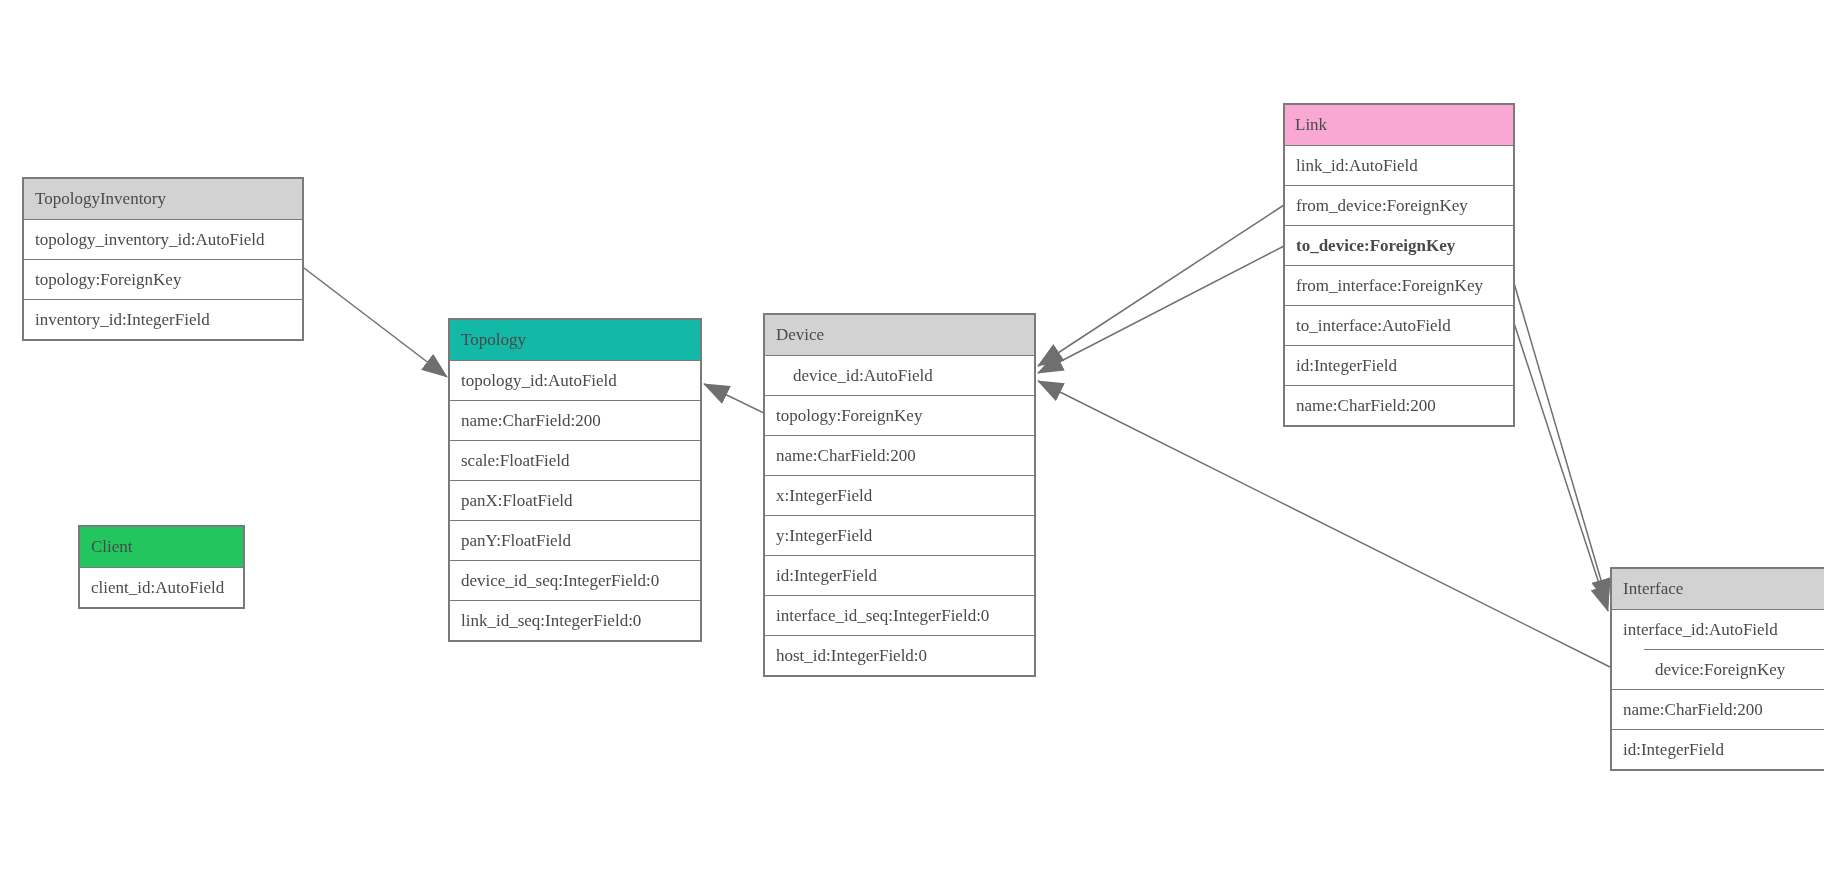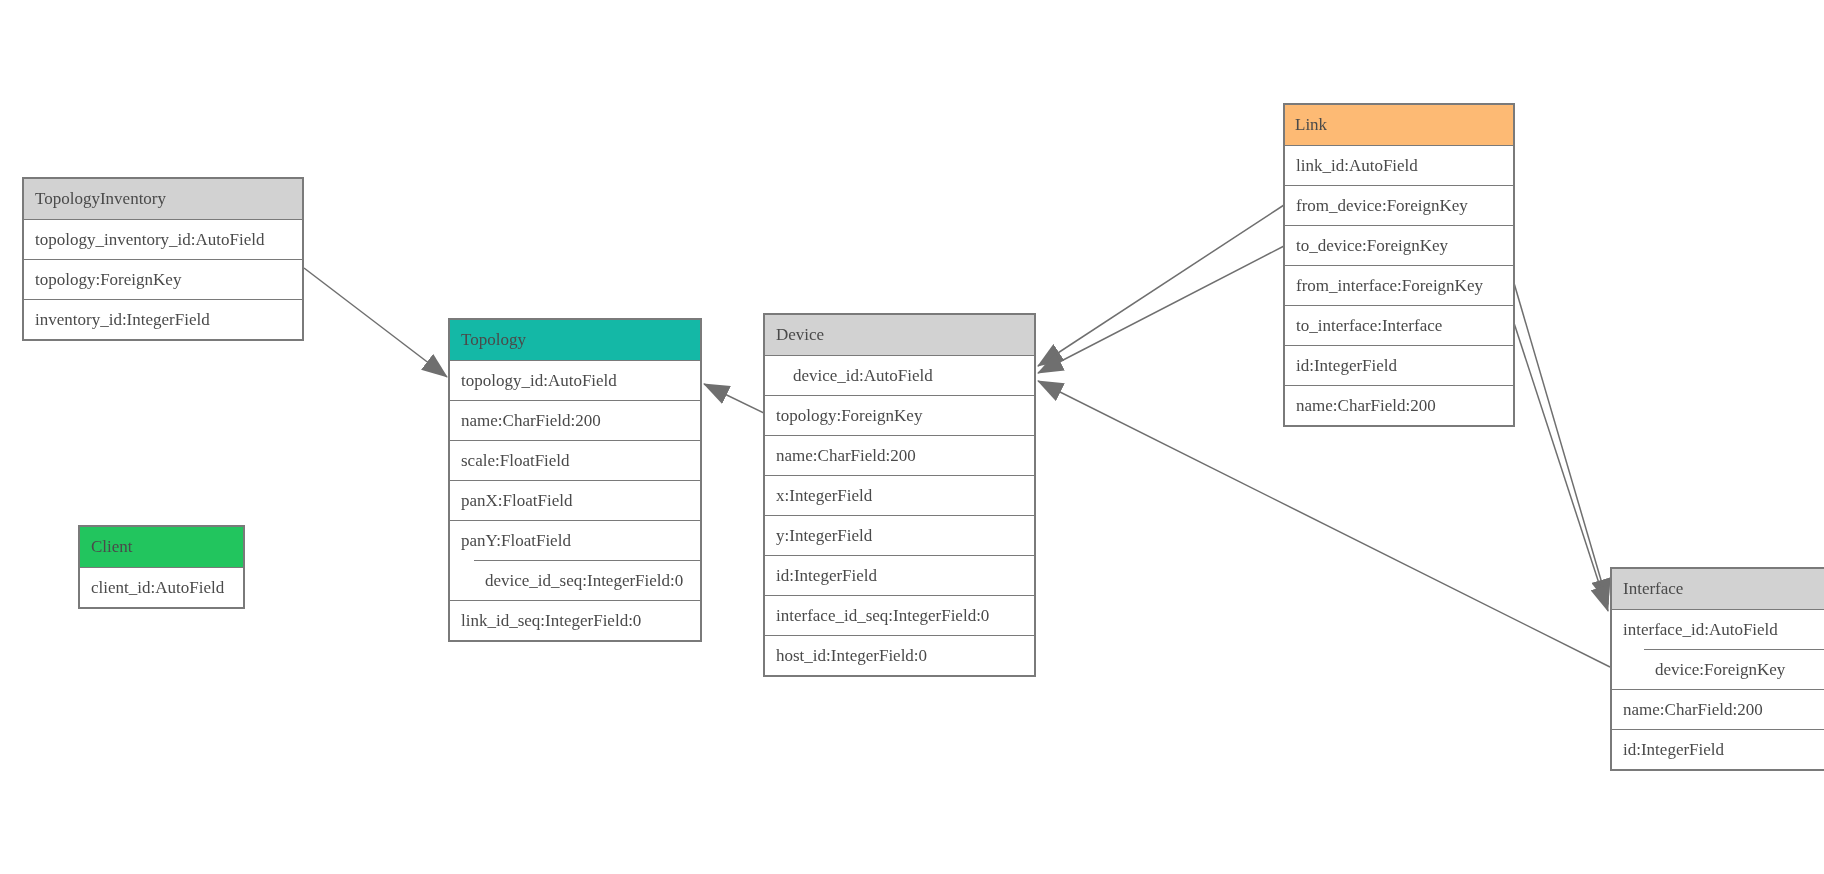--- a/index.html
+++ b/index.html
@@ -81,45 +81,45 @@
       <div class="entity-row" style="border-top-color: rgb(122, 122, 122);">topology:ForeignKey</div>
       <div class="entity-row" style="border-top-color: rgb(122, 122, 122);">inventory_id:IntegerField</div>
     </div>
     <div class="entity" style="left: 448px; top: 318px; width: 254px; border-color: rgb(122, 122, 122); color: rgb(74, 74, 74);">
       <div class="entity-header" style="background: #14b8a6;">Topology</div>
       <div class="entity-row" style="border-top-color: rgb(122, 122, 122);">topology_id:AutoField</div>
       <div class="entity-row" style="border-top-color: rgb(122, 122, 122);">name:CharField:200</div>
       <div class="entity-row" style="border-top-color: rgb(122, 122, 122);">scale:FloatField</div>
       <div class="entity-row" style="border-top-color: rgb(122, 122, 122);">panX:FloatField</div>
       <div class="entity-row" style="border-top-color: rgb(122, 122, 122);">panY:FloatField</div>
-      <div class="entity-row" style="border-top-color: rgb(122, 122, 122); margin-left: 24px;">device_id_seq:IntegerField:0</div>
+      <div class="entity-row" style="border-top-color: rgb(122, 122, 122);">device_id_seq:IntegerField:0</div>
       <div class="entity-row" style="border-top-color: rgb(122, 122, 122);">link_id_seq:IntegerField:0</div>
     </div>
     <div class="entity" style="left: 78px; top: 525px; width: 167px; border-color: rgb(122, 122, 122); color: rgb(74, 74, 74);">
       <div class="entity-header" style="background: #22c55e;">Client</div>
       <div class="entity-row" style="border-top-color: rgb(122, 122, 122);">client_id:AutoField</div>
     </div>
     <div class="entity" style="left: 763px; top: 313px; width: 273px; border-color: rgb(122, 122, 122); color: rgb(74, 74, 74);">
       <div class="entity-header" style="background: rgb(210, 210, 210);">Device</div>
       <div class="entity-row" style="border-top-color: rgb(122, 122, 122); padding-left: 28px;">device_id:AutoField</div>
       <div class="entity-row" style="border-top-color: rgb(122, 122, 122);">topology:ForeignKey</div>
       <div class="entity-row" style="border-top-color: rgb(122, 122, 122);">name:CharField:200</div>
       <div class="entity-row" style="border-top-color: rgb(122, 122, 122);">x:IntegerField</div>
       <div class="entity-row" style="border-top-color: rgb(122, 122, 122);">y:IntegerField</div>
       <div class="entity-row" style="border-top-color: rgb(122, 122, 122);">id:IntegerField</div>
       <div class="entity-row" style="border-top-color: rgb(122, 122, 122);">interface_id_seq:IntegerField:0</div>
       <div class="entity-row" style="border-top-color: rgb(122, 122, 122);">host_id:IntegerField:0</div>
     </div>
     <div class="entity" style="left: 1283px; top: 103px; width: 232px; border-color: rgb(122, 122, 122); color: rgb(74, 74, 74);">
-      <div class="entity-header" style="background: #fdba74; padding-left: 10px;">Link</div>
+      <div class="entity-header" style="background: #f9a8d4; padding-left: 10px;">Link</div>
       <div class="entity-row" style="border-top-color: rgb(122, 122, 122);">link_id:AutoField</div>
       <div class="entity-row" style="border-top-color: rgb(122, 122, 122);">from_device:ForeignKey</div>
-      <div class="entity-row" style="border-top-color: rgb(122, 122, 122);">to_device:ForeignKey</div>
+      <div class="entity-row" style="border-top-color: rgb(122, 122, 122); font-weight: bold;">to_device:ForeignKey</div>
       <div class="entity-row" style="border-top-color: rgb(122, 122, 122);">from_interface:ForeignKey</div>
-      <div class="entity-row" style="border-top-color: rgb(122, 122, 122);">to_interface:Interface</div>
+      <div class="entity-row" style="border-top-color: rgb(122, 122, 122);">to_interface:AutoField</div>
       <div class="entity-row" style="border-top-color: rgb(122, 122, 122);">id:IntegerField</div>
       <div class="entity-row" style="border-top-color: rgb(122, 122, 122);">name:CharField:200</div>
     </div>
     <div class="entity" style="left: 1610px; top: 567px; width: 234px; border-color: rgb(122, 122, 122); color: rgb(74, 74, 74);">
       <div class="entity-header" style="background: rgb(210, 210, 210);">Interface</div>
       <div class="entity-row" style="border-top-color: rgb(122, 122, 122);">interface_id:AutoField</div>
       <div class="entity-row" style="border-top-color: rgb(122, 122, 122); margin-left: 32px;">device:ForeignKey</div>
       <div class="entity-row" style="border-top-color: rgb(122, 122, 122);">name:CharField:200</div>
       <div class="entity-row" style="border-top-color: rgb(122, 122, 122);">id:IntegerField</div>
     </div>

